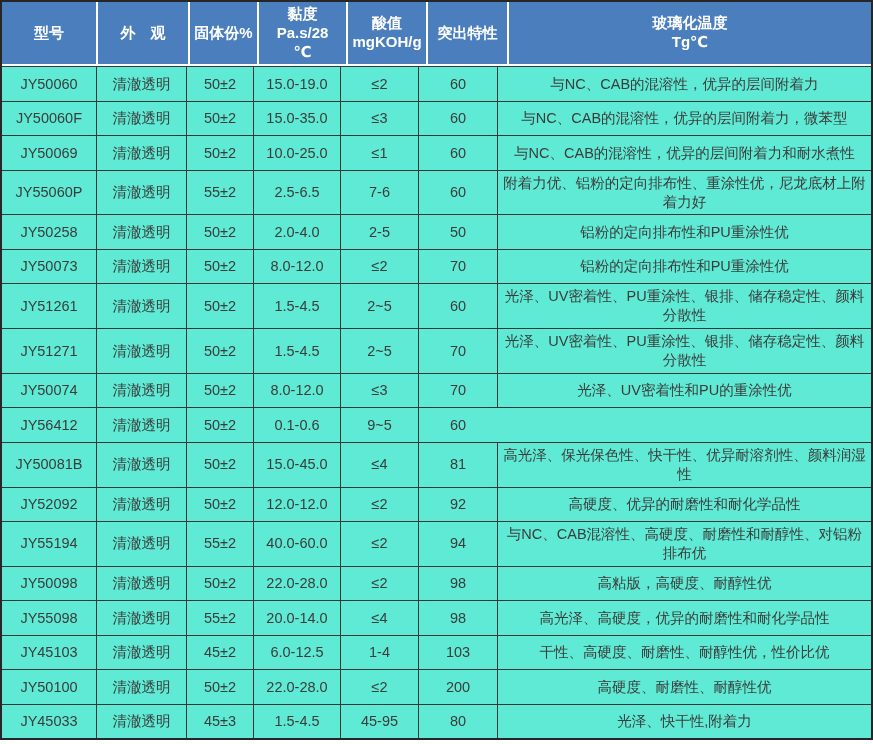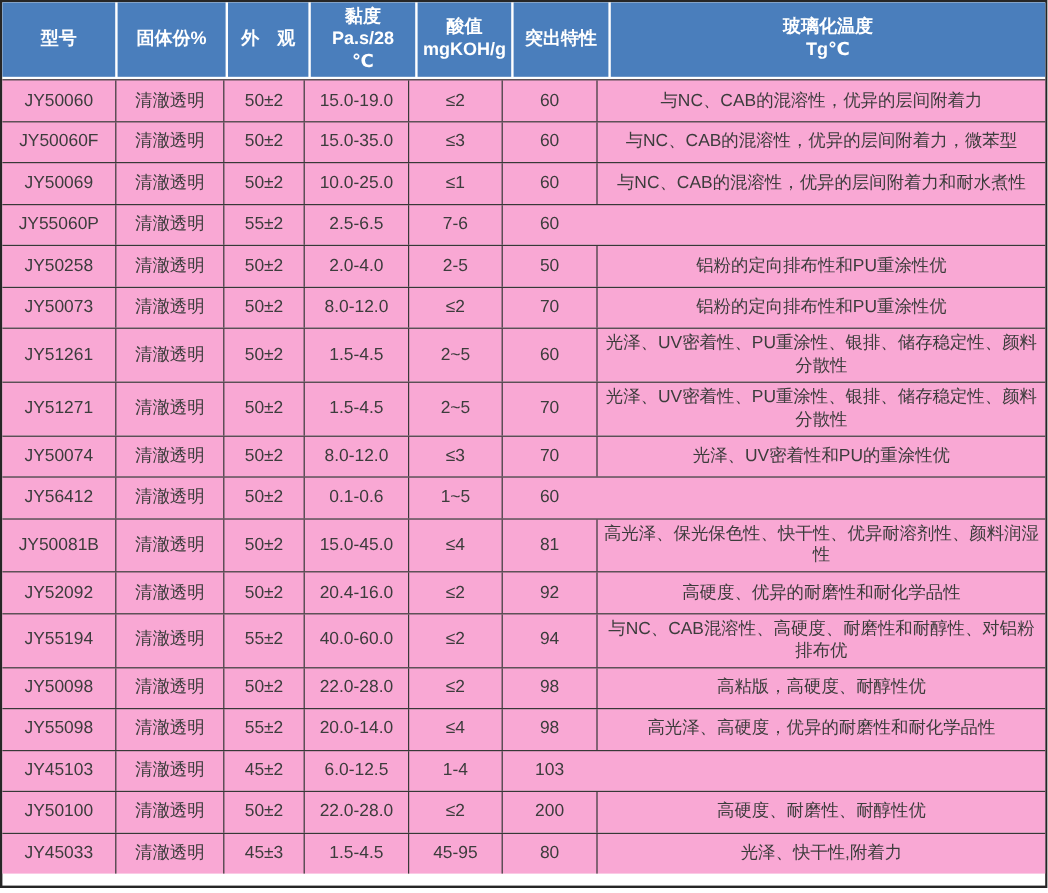--- a/index.html
+++ b/index.html
@@ -34,43 +34,43 @@
     display: flex;
     align-items: center;
     justify-content: center;
     text-align: center;
     white-space: pre-line;
     padding: 3px 2px;
   }
   
   .brow {
     border-top: 1.5px solid #383838;
-    background: #f9a8d4;
+    background: #5eead4;
   }
   .bcell {
     min-height: 33.5px;
     display: flex;
     align-items: center;
     justify-content: center;
     text-align: center;
     font-size: 14.5px;
     line-height: 1.3;
     color: #3c3c3c;
     padding: 3px 5px;
   }
   .bcell + .bcell { border-left: 1.5px solid #383838; }
 </style>
 </head>
 <body>
 
 <div class="spec-table">
   <div class="hrow">
       <div class="hcell">型号</div>
+      <div class="hcell">外　观</div>
       <div class="hcell">固体份%</div>
-      <div class="hcell">外　观</div>
       <div class="hcell">黏度 Pa.s/28
 ℃</div>
       <div class="hcell">酸值
 mgKOH/g</div>
       <div class="hcell">突出特性</div>
       <div class="hcell">玻璃化温度
 Tg℃</div>
     </div>
   <div>
       <div class="brow">
@@ -100,20 +100,21 @@
         <div class="bcell">60</div>
         <div class="bcell">与NC、CAB的混溶性，优异的层间附着力和耐水煮性</div>
       </div>
       <div class="brow">
         <div class="bcell">JY55060P</div>
         <div class="bcell">清澈透明</div>
         <div class="bcell">55±2</div>
         <div class="bcell">2.5-6.5</div>
         <div class="bcell">7-6</div>
         <div class="bcell">60</div>
+        <div class="bcell">附着力优、铝粉的定向排布性、重涂性优，尼龙底材上附着力好</div>
       </div>
       <div class="brow">
         <div class="bcell">JY50258</div>
         <div class="bcell">清澈透明</div>
         <div class="bcell">50±2</div>
         <div class="bcell">2.0-4.0</div>
         <div class="bcell">2-5</div>
         <div class="bcell">50</div>
         <div class="bcell">铝粉的定向排布性和PU重涂性优</div>
       </div>
@@ -151,37 +152,37 @@
         <div class="bcell">8.0-12.0</div>
         <div class="bcell">≤3</div>
         <div class="bcell">70</div>
         <div class="bcell">光泽、UV密着性和PU的重涂性优</div>
       </div>
       <div class="brow">
         <div class="bcell">JY56412</div>
         <div class="bcell">清澈透明</div>
         <div class="bcell">50±2</div>
         <div class="bcell">0.1-0.6</div>
-        <div class="bcell">1~5</div>
+        <div class="bcell">9~5</div>
         <div class="bcell">60</div>
       </div>
       <div class="brow">
         <div class="bcell">JY50081B</div>
         <div class="bcell">清澈透明</div>
         <div class="bcell">50±2</div>
         <div class="bcell">15.0-45.0</div>
         <div class="bcell">≤4</div>
         <div class="bcell">81</div>
         <div class="bcell">高光泽、保光保色性、快干性、优异耐溶剂性、颜料润湿性</div>
       </div>
       <div class="brow">
         <div class="bcell">JY52092</div>
         <div class="bcell">清澈透明</div>
         <div class="bcell">50±2</div>
-        <div class="bcell">20.4-16.0</div>
+        <div class="bcell">12.0-12.0</div>
         <div class="bcell">≤2</div>
         <div class="bcell">92</div>
         <div class="bcell">高硬度、优异的耐磨性和耐化学品性</div>
       </div>
       <div class="brow">
         <div class="bcell">JY55194</div>
         <div class="bcell">清澈透明</div>
         <div class="bcell">55±2</div>
         <div class="bcell">40.0-60.0</div>
         <div class="bcell">≤2</div>
@@ -206,20 +207,21 @@
         <div class="bcell">98</div>
         <div class="bcell">高光泽、高硬度，优异的耐磨性和耐化学品性</div>
       </div>
       <div class="brow">
         <div class="bcell">JY45103</div>
         <div class="bcell">清澈透明</div>
         <div class="bcell">45±2</div>
         <div class="bcell">6.0-12.5</div>
         <div class="bcell">1-4</div>
         <div class="bcell">103</div>
+        <div class="bcell">干性、高硬度、耐磨性、耐醇性优，性价比优</div>
       </div>
       <div class="brow">
         <div class="bcell">JY50100</div>
         <div class="bcell">清澈透明</div>
         <div class="bcell">50±2</div>
         <div class="bcell">22.0-28.0</div>
         <div class="bcell">≤2</div>
         <div class="bcell">200</div>
         <div class="bcell">高硬度、耐磨性、耐醇性优</div>
       </div>

